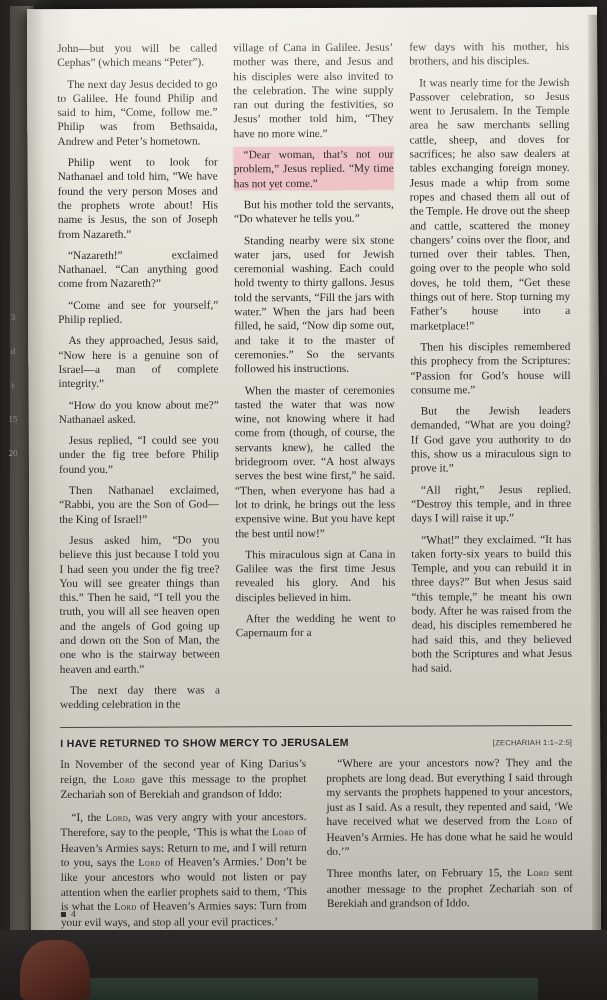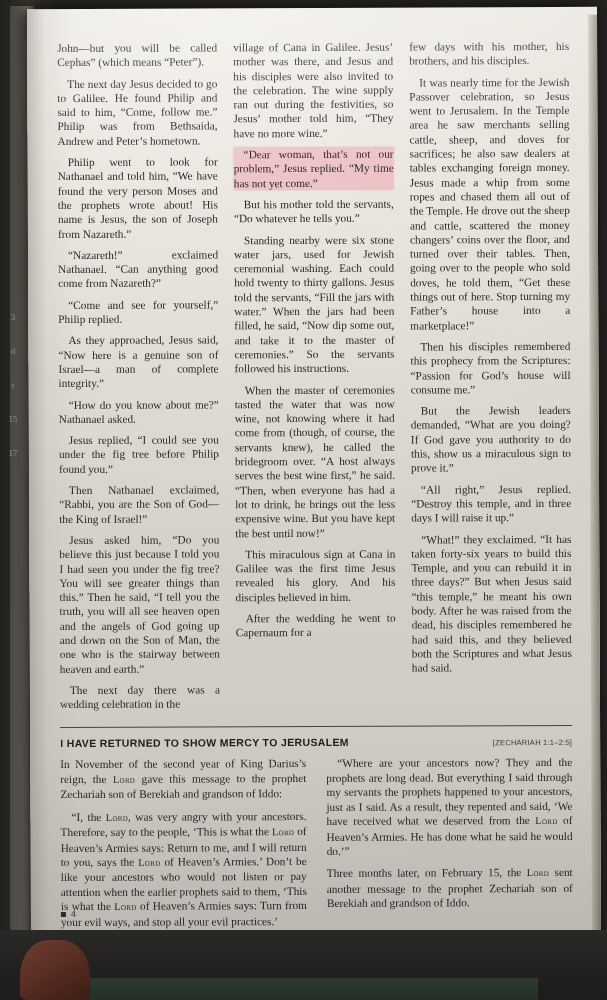--- a/index.html
+++ b/index.html
@@ -203,21 +203,21 @@
 
 <div id="page">
   <div class="backdrop"></div>
 
   <div class="page-edge"></div>
   <div class="page-edge-marks">
     <div>3</div>
     <div>d</div>
     <div>t</div>
     <div>15</div>
-    <div>17</div>
+    <div>20</div>
   </div>
 
   <div class="sheet">
     <div class="right-sliver"></div>
 
     <div class="content">
 
       <div class="cols3">
 
         <div class="col">

